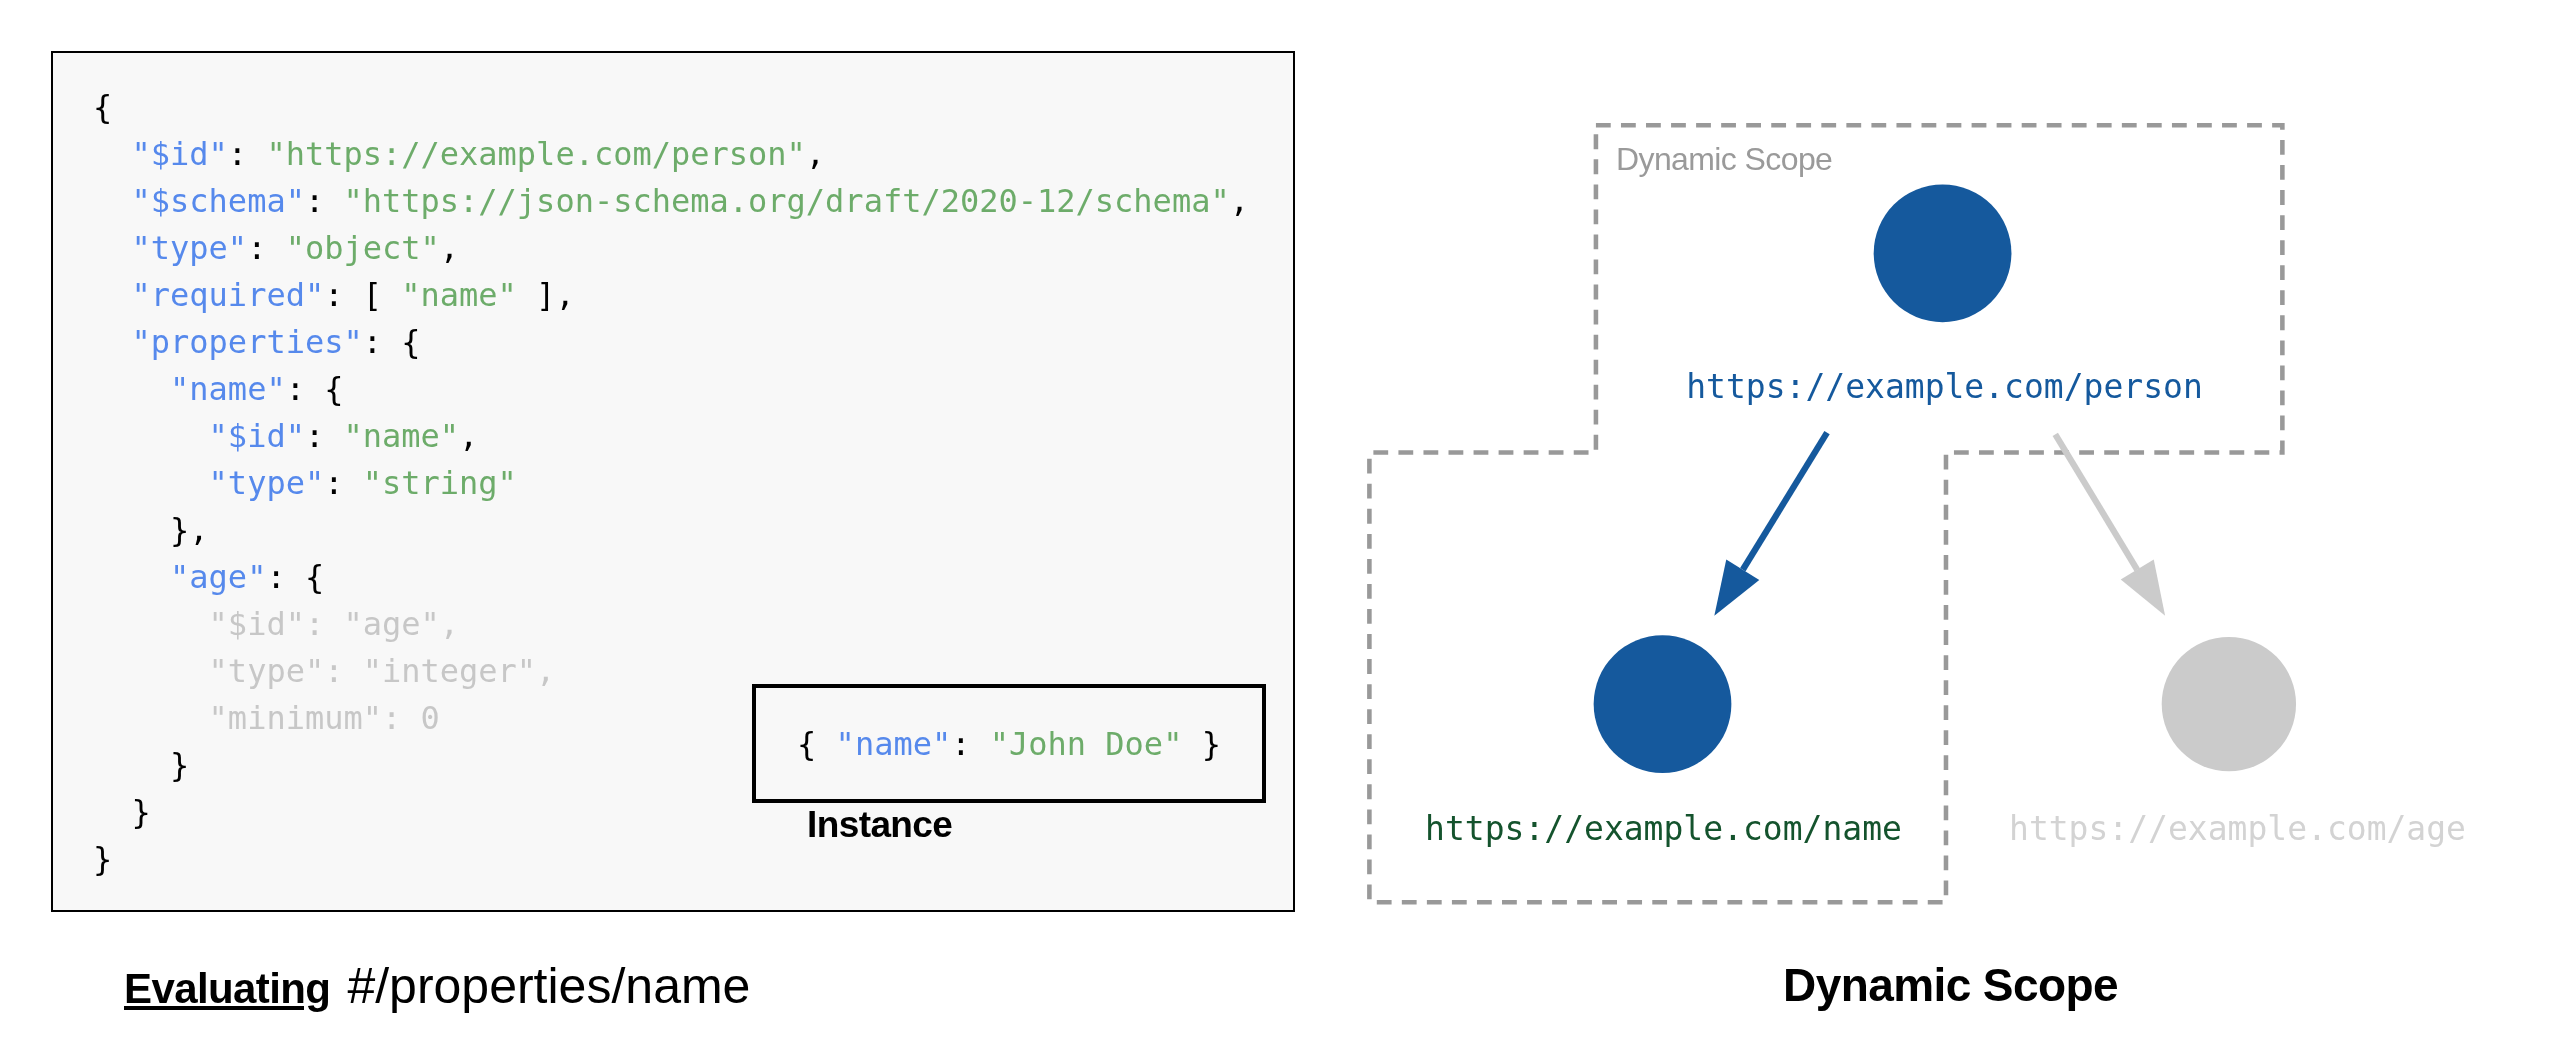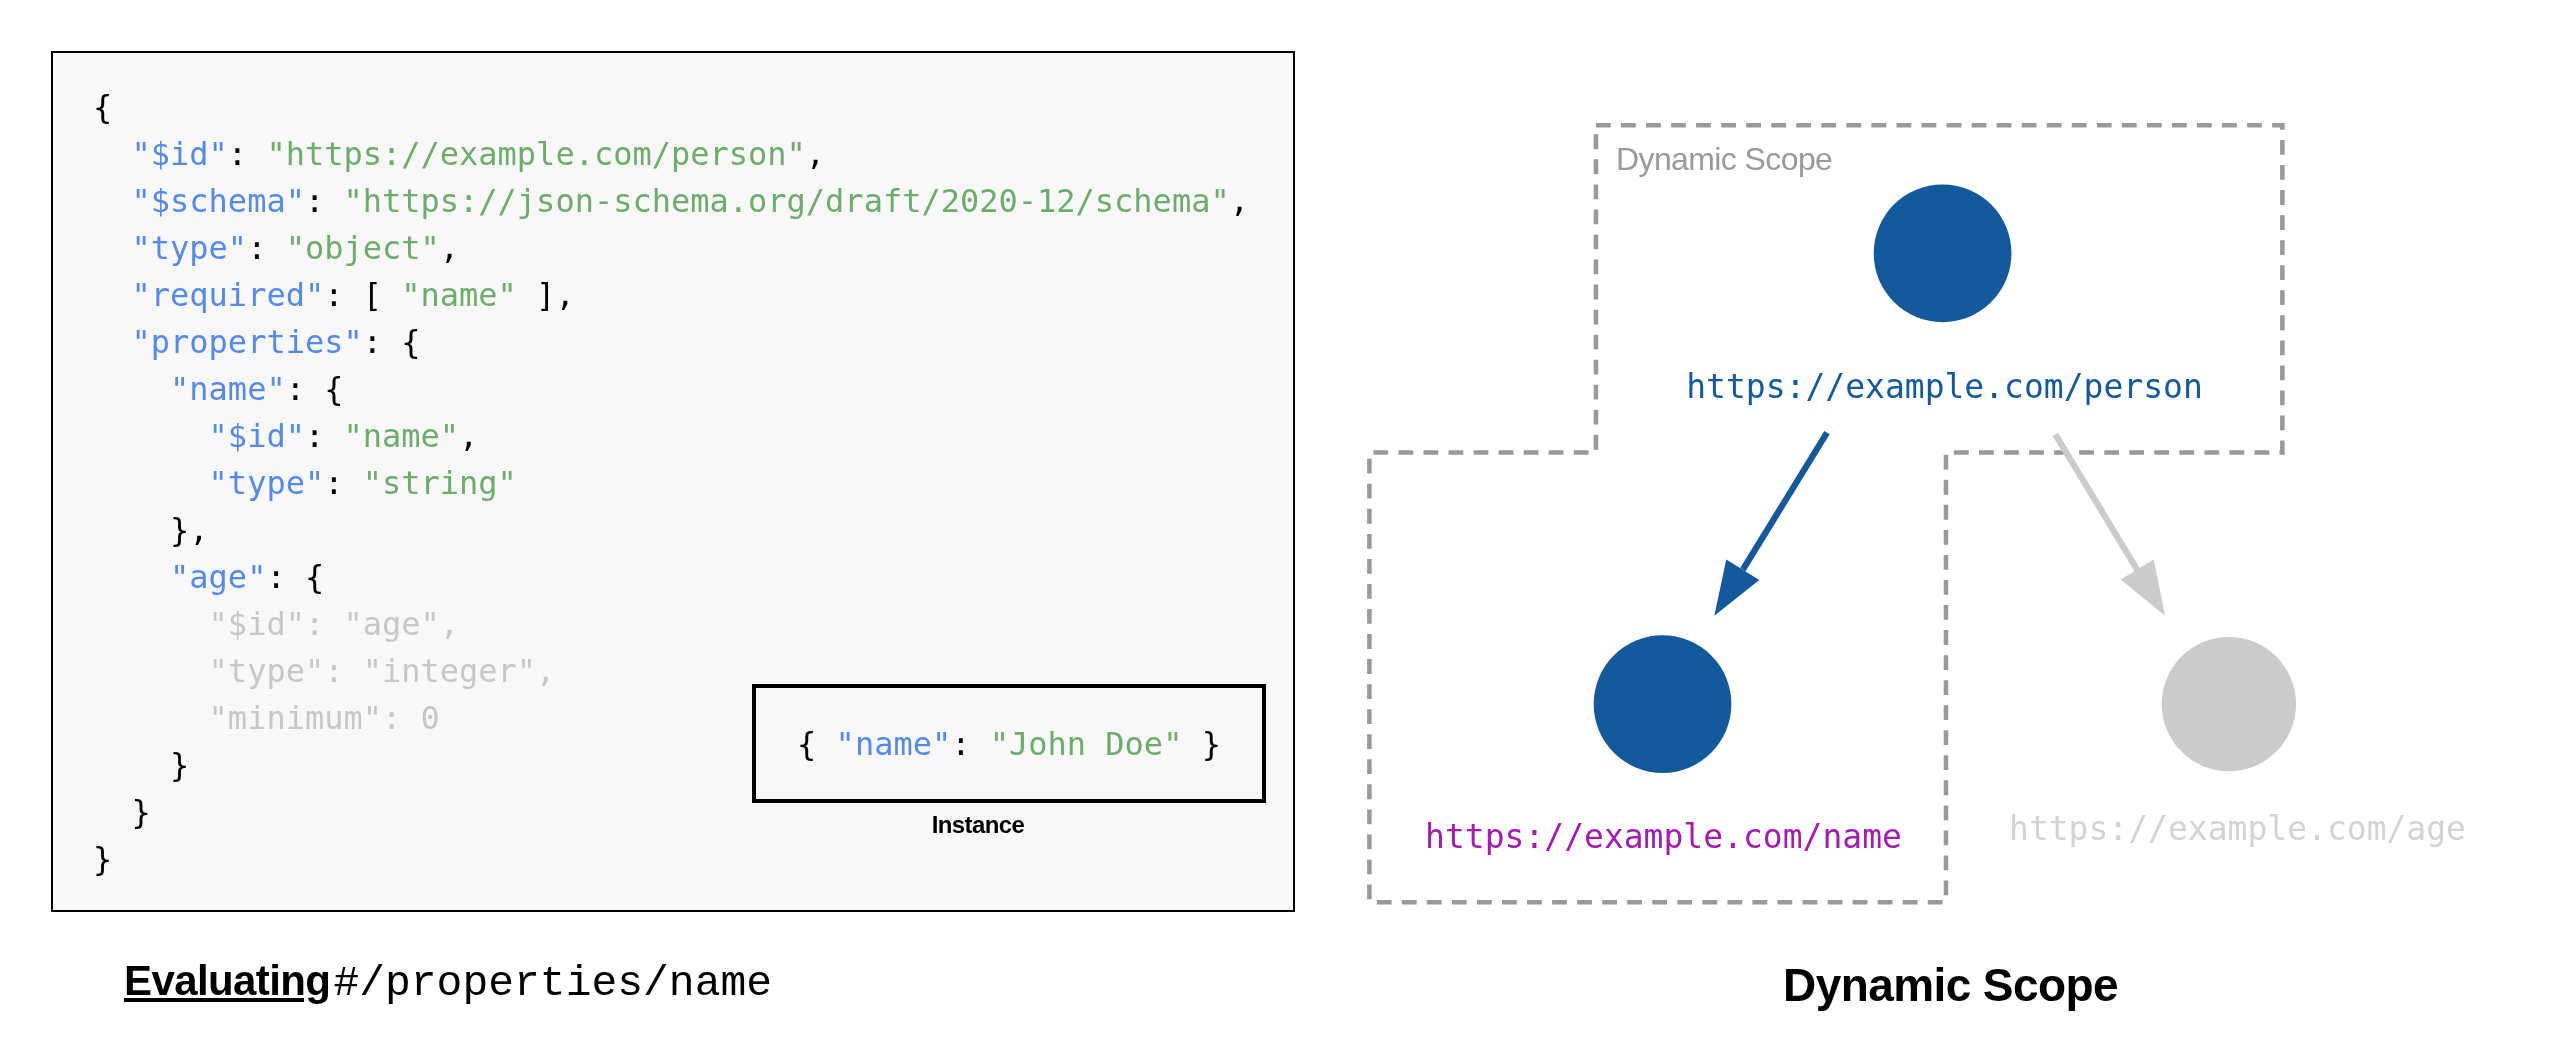--- a/index.html
+++ b/index.html
@@ -22,42 +22,42 @@
   .tok-k{color:#5689ec;}
   .tok-s{color:#6dac6a;}
   .tok-g{color:#c7c7c7;}
   .instance-box{
     position:absolute;left:752px;top:684px;width:514px;height:119px;
     box-sizing:border-box;border:4px solid #000000;background:#f8f8f8;
     display:flex;align-items:center;justify-content:center;
     font-family:"DejaVu Sans Mono",monospace;font-size:32px;white-space:pre;
   }
   .instance-label{
-    position:absolute;left:807px;top:807px;width:342px;text-align:center;
-    font-weight:bold;font-size:24px;line-height:36px;color:#000000;
+    position:absolute;left:807px;top:807px;width:342px;
+    font-weight:bold;font-size:37px;line-height:36px;color:#000000;
     letter-spacing:-0.6px;
   }
   .caption-left{
     position:absolute;left:124px;top:957px;display:flex;align-items:baseline;
     color:#000000;
   }
   .cap-bold{font-weight:bold;font-size:42px;letter-spacing:-0.6px;text-decoration:underline;}
-  .cap-mono{font-family:Liberation Mono, monospace;font-size:43px;font-weight:400;margin-left:3px;}
+  .cap-mono{font-family:Liberation Sans, sans-serif;font-size:50px;font-weight:400;margin-left:17px;}
   
   #diagram-svg{position:absolute;left:0;top:0;}
   .scope-label{
     position:absolute;left:1616px;top:142px;font-size:32px;line-height:34px;
     color:#9a9a9a;letter-spacing:-0.6px;
   }
   .url{
     position:absolute;width:683px;text-align:center;
     font-family:"DejaVu Sans Mono",monospace;font-size:33px;line-height:34px;white-space:pre;
   }
   .url-person{left:1603px;top:370px;color:#15599d;}
-  .url-name{left:1322px;top:812px;color:#a21caf;margin-top:8px;}
+  .url-name{left:1322px;top:812px;color:#14532d;}
   .url-age{left:1896px;top:812px;color:#d3d3d3;}
   .caption-right{
     position:absolute;left:1609px;top:961px;width:683px;text-align:center;
     font-weight:bold;font-size:46px;line-height:48px;color:#000000;letter-spacing:-0.6px;
   }
 </style>
 </head>
 <body>
 
 <div id="canvas">

